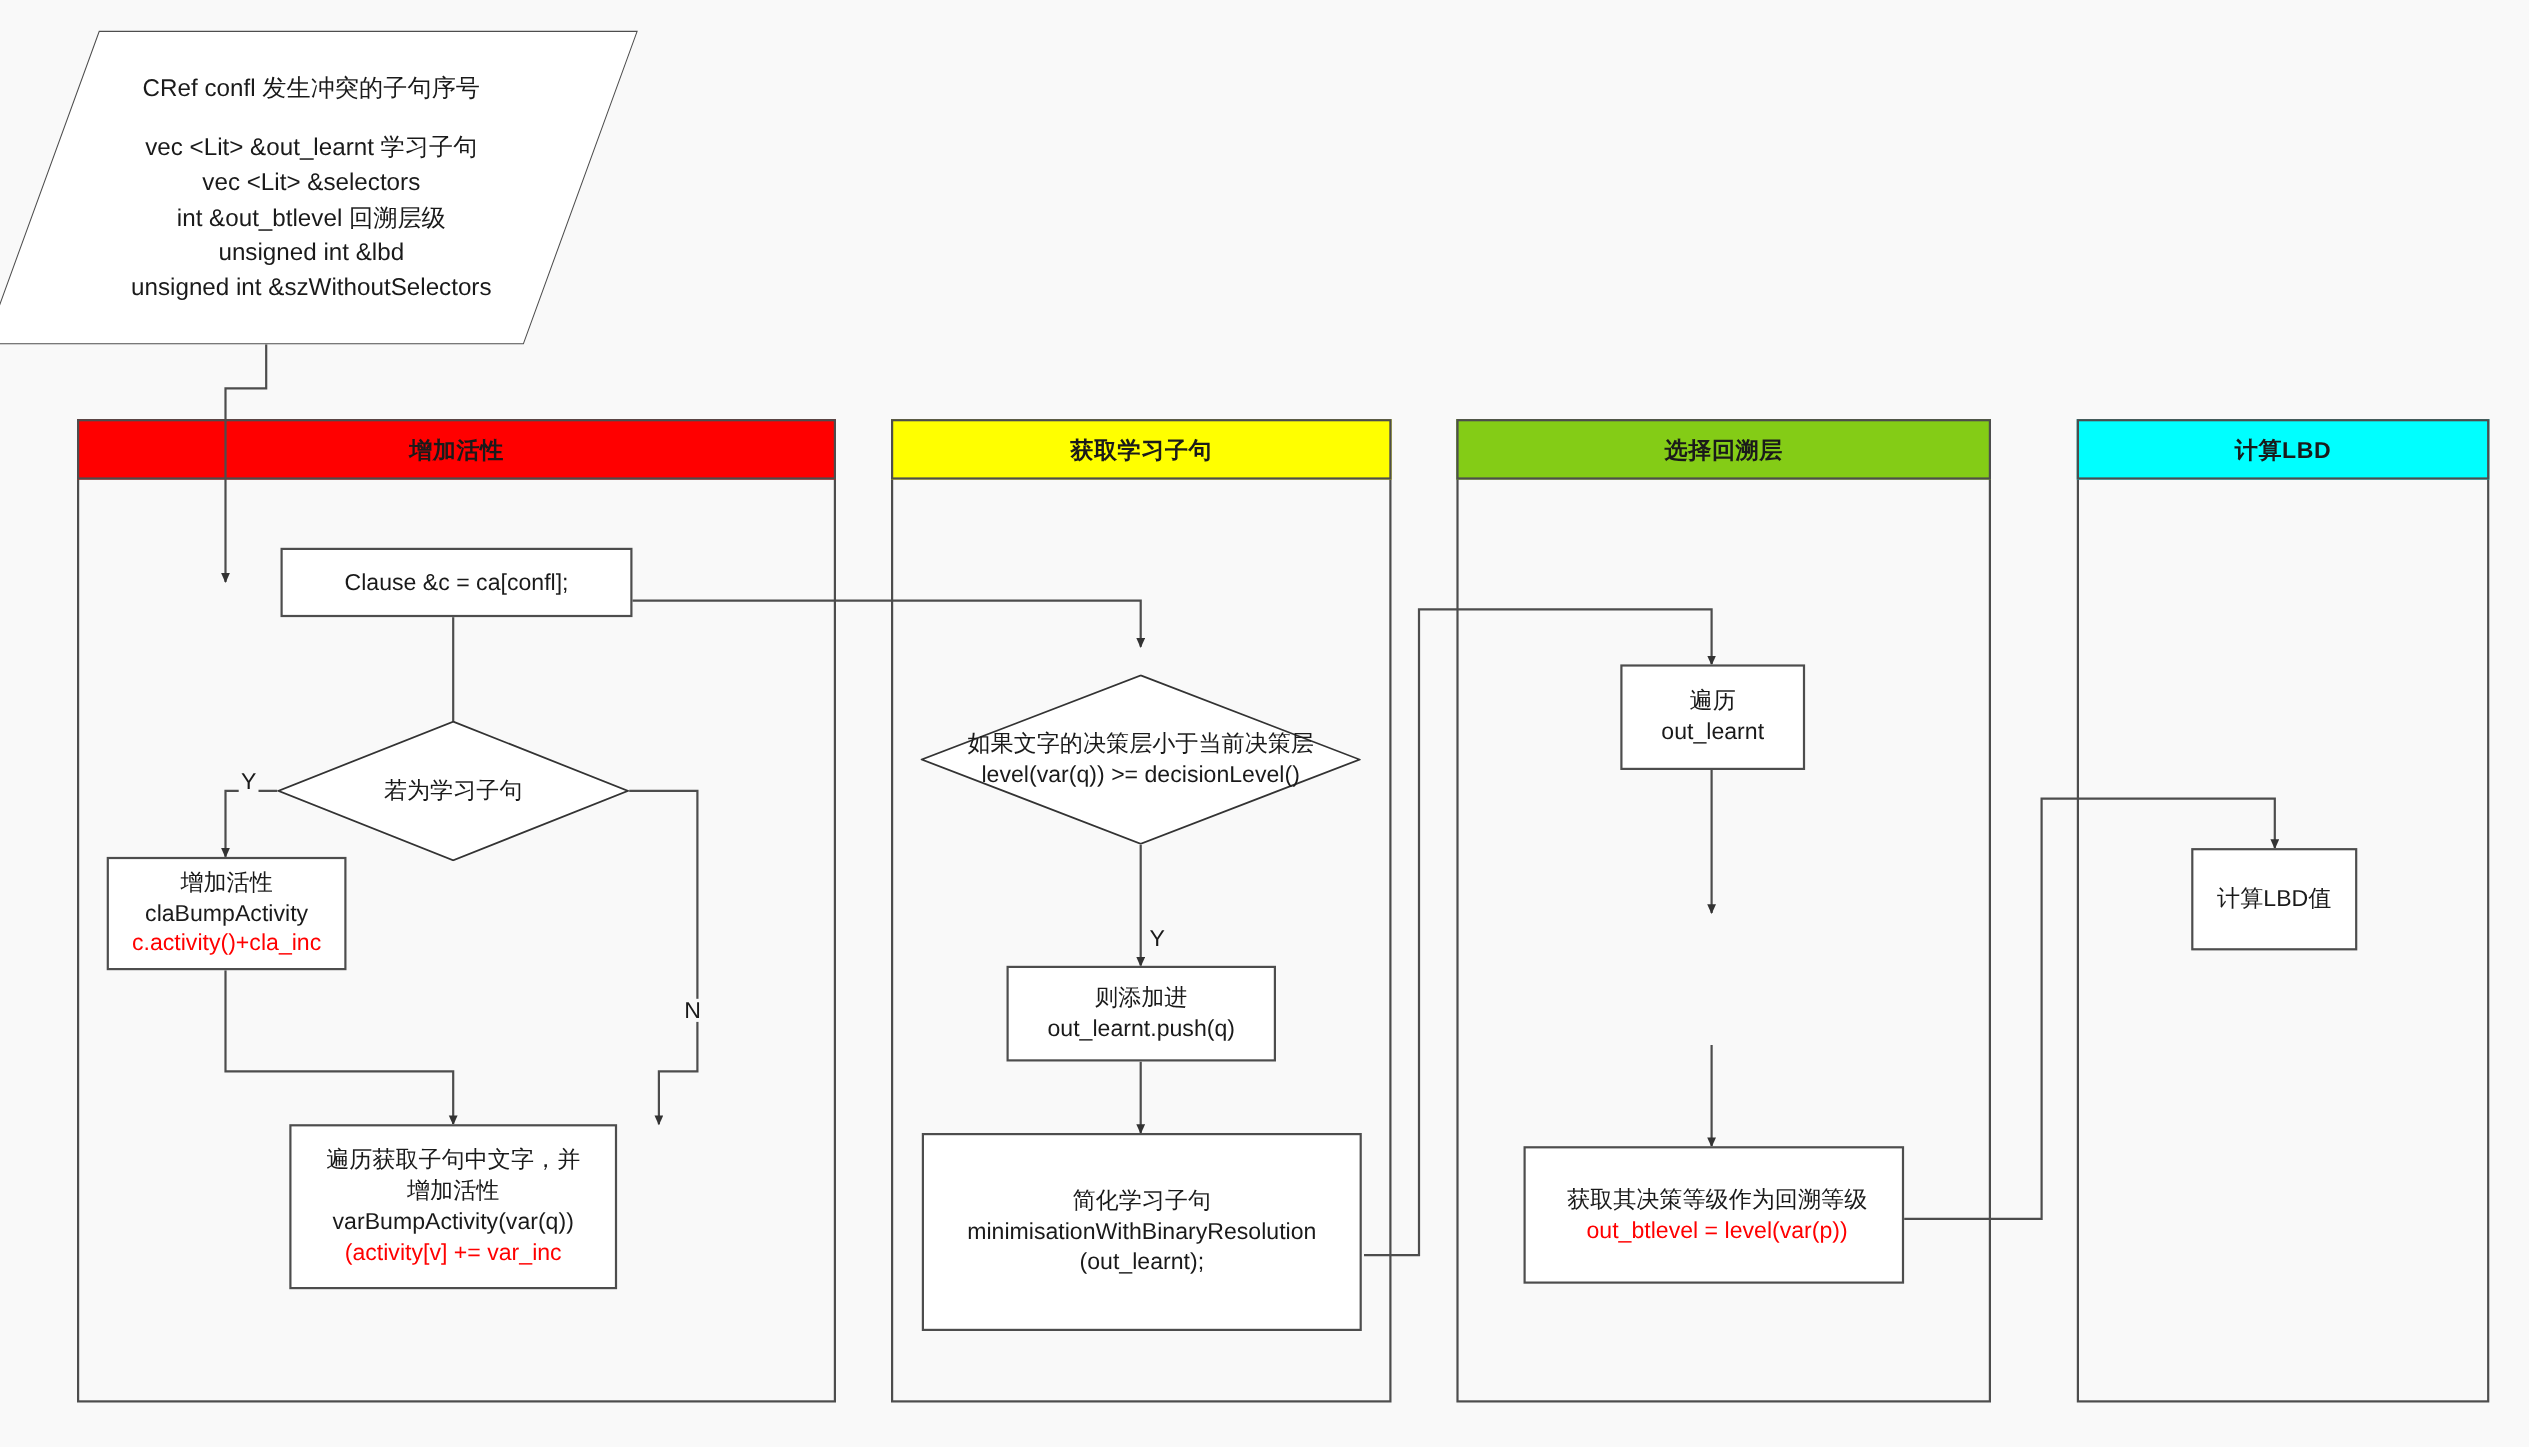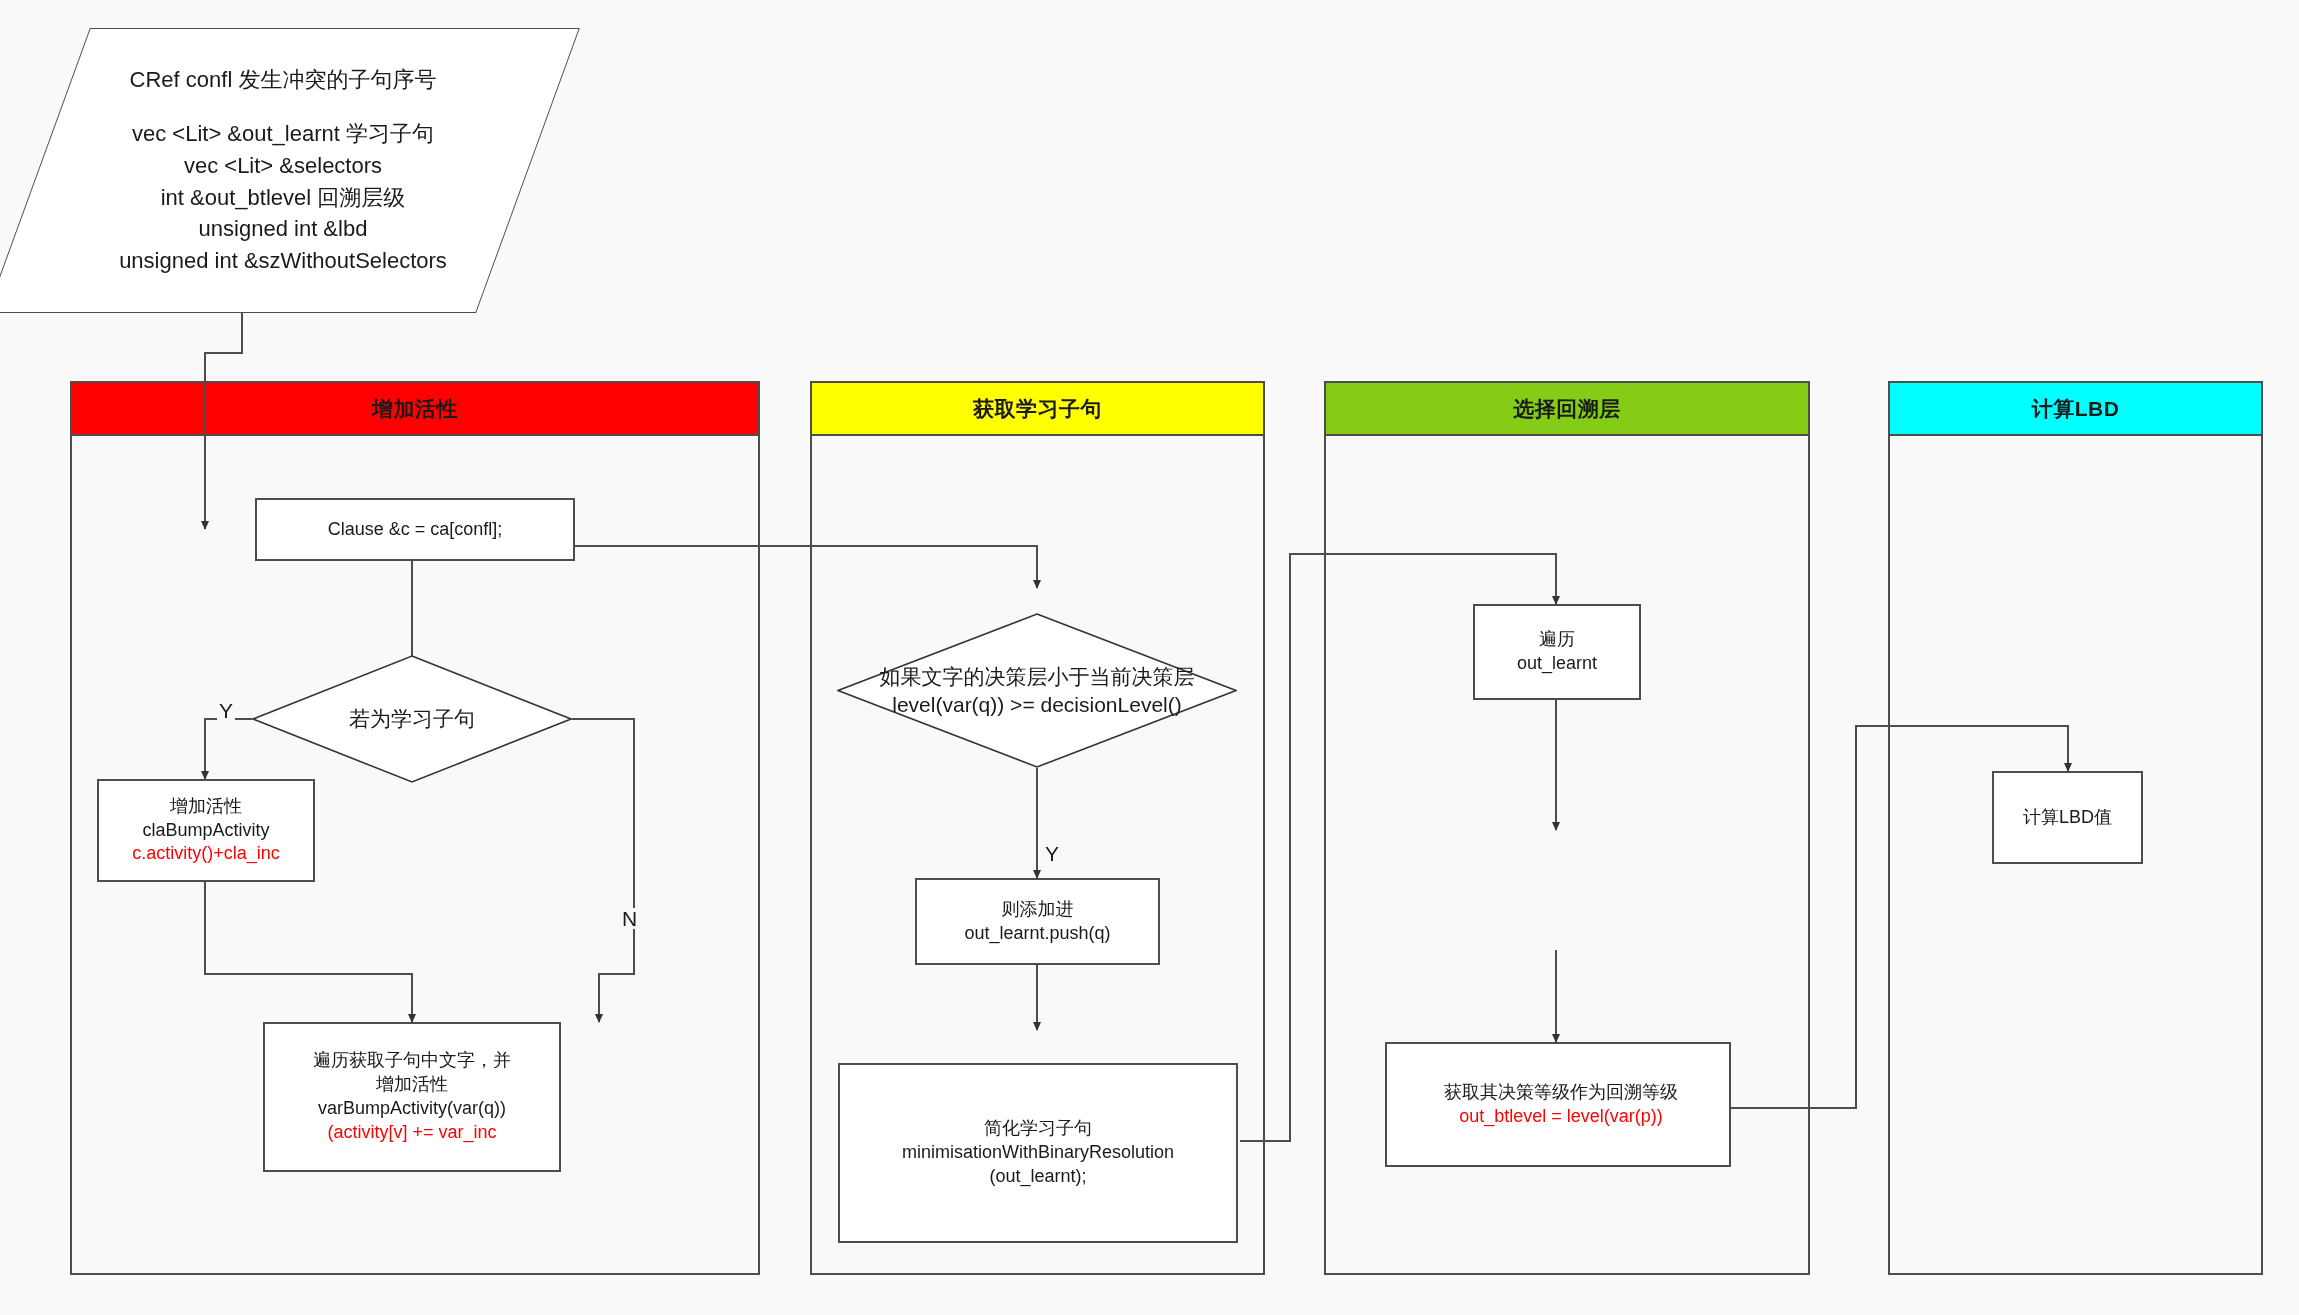--- a/index.html
+++ b/index.html
@@ -30,21 +30,21 @@
   }
 
   
   .node {
     position: absolute;
     border: 2px solid #4d4d4d;
     background: #ffffff;
     display: flex; flex-direction: column;
     align-items: center; justify-content: center;
     text-align: center;
-    font-size: 18px;
+    font-size: 21px;
     color: #1a1a1a;
     line-height: 1.33;
     padding: 4px 6px;
   }
   .node .ln { display: block; white-space: nowrap; }
   .node .ln.red { color: #ff0000; }
 
   
   .para {
     position: absolute;
@@ -196,21 +196,21 @@
       <span class="ln">如果文字的决策层小于当前决策层</span>
       <span class="ln">level(var(q)) &gt;= decisionLevel()</span>
     </span>
   </div>
 
   <div class="node" style="left:915px; top:878px; width:245px; height:87px;">
     <span class="ln">则添加进</span>
     <span class="ln">out_learnt.push(q)</span>
   </div>
 
-  <div class="node" style="left:838px; top:1030px; width:400px; height:180px;margin-top:33px;">
+  <div class="node" style="left:838px; top:1030px; width:400px; height:180px;">
     <span class="ln">简化学习子句</span>
     <span class="ln">minimisationWithBinaryResolution</span>
     <span class="ln">(out_learnt);</span>
   </div>
 
   <span class="elabel" style="left:1043px; top:843px;">Y</span>
 
   <div class="node" style="left:1473px; top:604px; width:168px; height:96px;">
     <span class="ln">遍历</span>
     <span class="ln">out_learnt</span>

